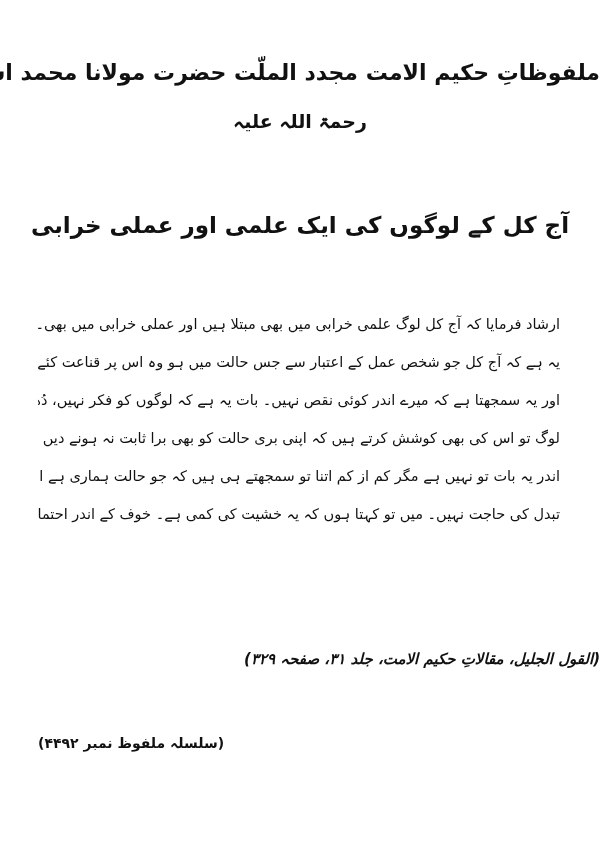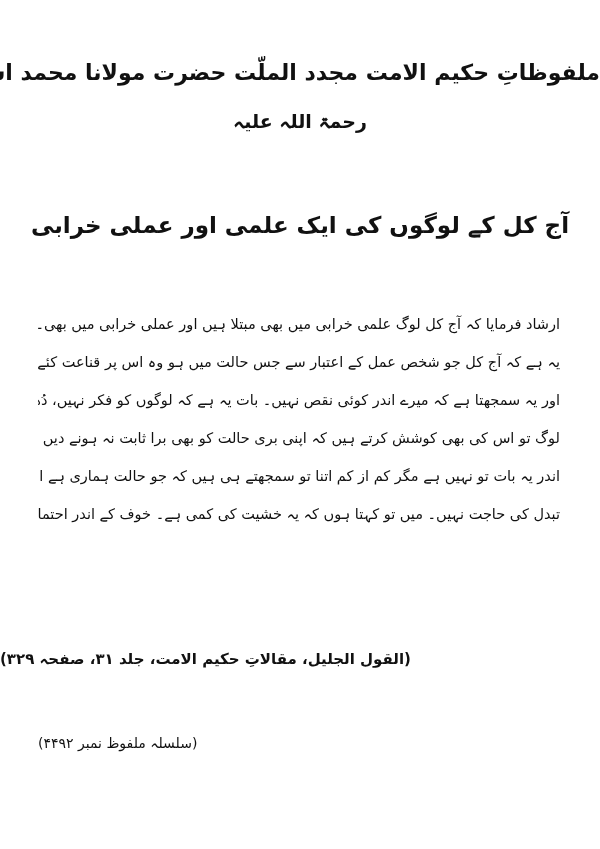--- a/index.html
+++ b/index.html
@@ -57,30 +57,31 @@
       white-space: nowrap;
       overflow: hidden;
     }
     .body-line.last {
       text-align-last: right;
     }
     #citation {
       position: absolute;
       left: 0; right: 0;
       top: 650px;
-      text-align: left;
+      text-align: right;
       font-size: 15px;
       font-weight: bold;
+      font-style: italic;
     }
     #series-number {
       position: absolute;
       left: 38px;
       top: 735px;
       font-size: 14px;
-      font-weight: normal;
+      font-weight: bold;
       direction: rtl;
     }
   </style>
 </head>
 <body>
 
 <div class="page">
   <div id="main-title" class="title-line">ملفوظاتِ حکیم الامت مجدد الملّت حضرت مولانا محمد اشرف علی تھانوی</div>
   <div id="section-heading" class="title-line">آج کل کے لوگوں کی ایک علمی اور عملی خرابی</div>
   <div id="main-subtitle" class="title-line">رحمۃ اللہ علیہ</div>

